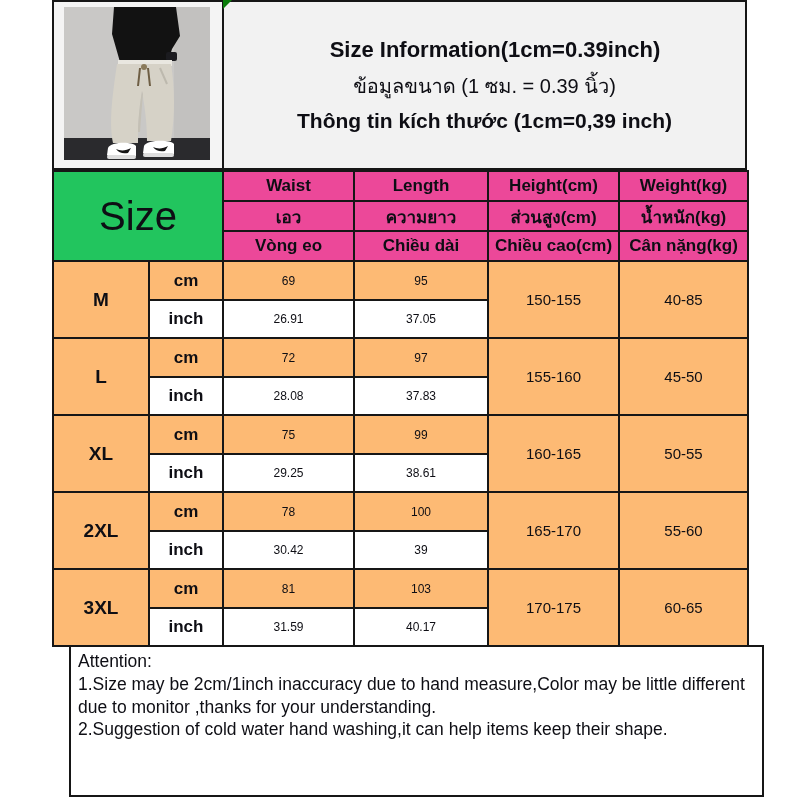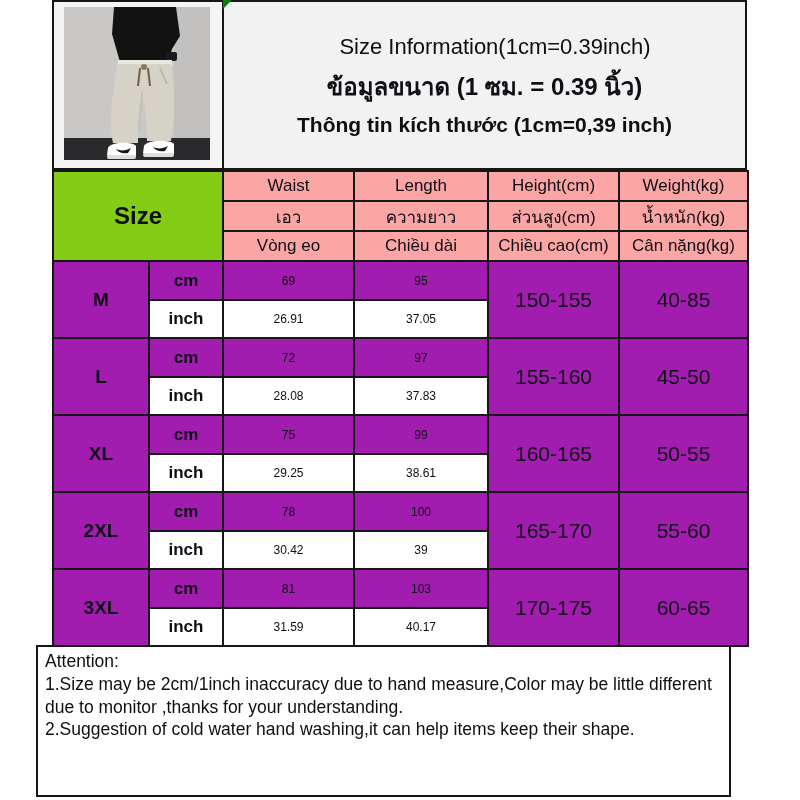--- a/index.html
+++ b/index.html
@@ -15,50 +15,50 @@
     box-sizing:border-box;
   }
   .photo-box svg { display:block; }
   
   .title-box {
     position:absolute; left:222px; top:0; width:525px; height:170px;
     background:#f2f2f2; border:2px solid #161616; box-sizing:border-box;
     display:flex; flex-direction:column; justify-content:center; align-items:center;
     gap:7px; text-align:center;
   }
-  .title-l1 { font-weight:normal; font-size:22px;margin-left:21px; }
-  .title-l2 { font-weight:bold; font-size:24px; }
+  .title-l1 { font-weight:bold; font-size:22px;margin-left:21px; }
+  .title-l2 { font-weight:normal; font-size:20px; }
   .title-l3 { font-weight:bold; font-size:21px; }
   .corner-flag {
     position:absolute; left:223px; top:0; width:0; height:0;
     border-top:9px solid #0b7d0b; border-right:9px solid transparent;
   }
   
   table.size-table {
     position:absolute; left:52px; top:170px;
     border-collapse:collapse; table-layout:fixed; width:697px;
   }
   table.size-table td {
     border:2px solid #161616; text-align:center; vertical-align:middle;
     padding:0; box-sizing:border-box; overflow:hidden;
   }
   tr.hr td { height:30px; }
   tr.cm-row td { height:39px; }
   tr.inch-row td { height:38px; }
-  .hd { background:#fca5a5; font-weight:normal; font-size:17px; }
-  .size-cell { background:#84cc16; font-weight:bold; font-size:24px; }
+  .hd { background:#ec4899; font-weight:bold; font-size:17px; }
+  .size-cell { background:#22c55e; font-weight:normal; font-size:40px; }
   .size-label { background:#d9d9d9; font-weight:bold; font-size:19px; }
   .unit { font-weight:bold; font-size:17px; }
-  tr.cm-row td { background:#a21caf; }
+  tr.cm-row td { background:#fdba74; }
   tr.inch-row td { background:#ffffff;margin-top:8px; }
-  td.range-cell { background:#f1f1f1; font-size:21px; font-weight:normal; }
+  td.range-cell { background:#f1f1f1; font-size:15px; font-weight:normal; }
   td.val { font-size:12px; font-weight:normal; }
   
   .attention-box {
-    position:absolute; left:36px; top:645px; width:695px; height:152px;
+    position:absolute; left:69px; top:645px; width:695px; height:152px;
     background:#ffffff; border:2px solid #161616; box-sizing:border-box;
     padding:3px 7px; font-size:17.5px; line-height:1.3; text-align:left;
   }
 </style>
 </head>
 <body>
 
 <div class="page">
 
   <div class="photo-box">

